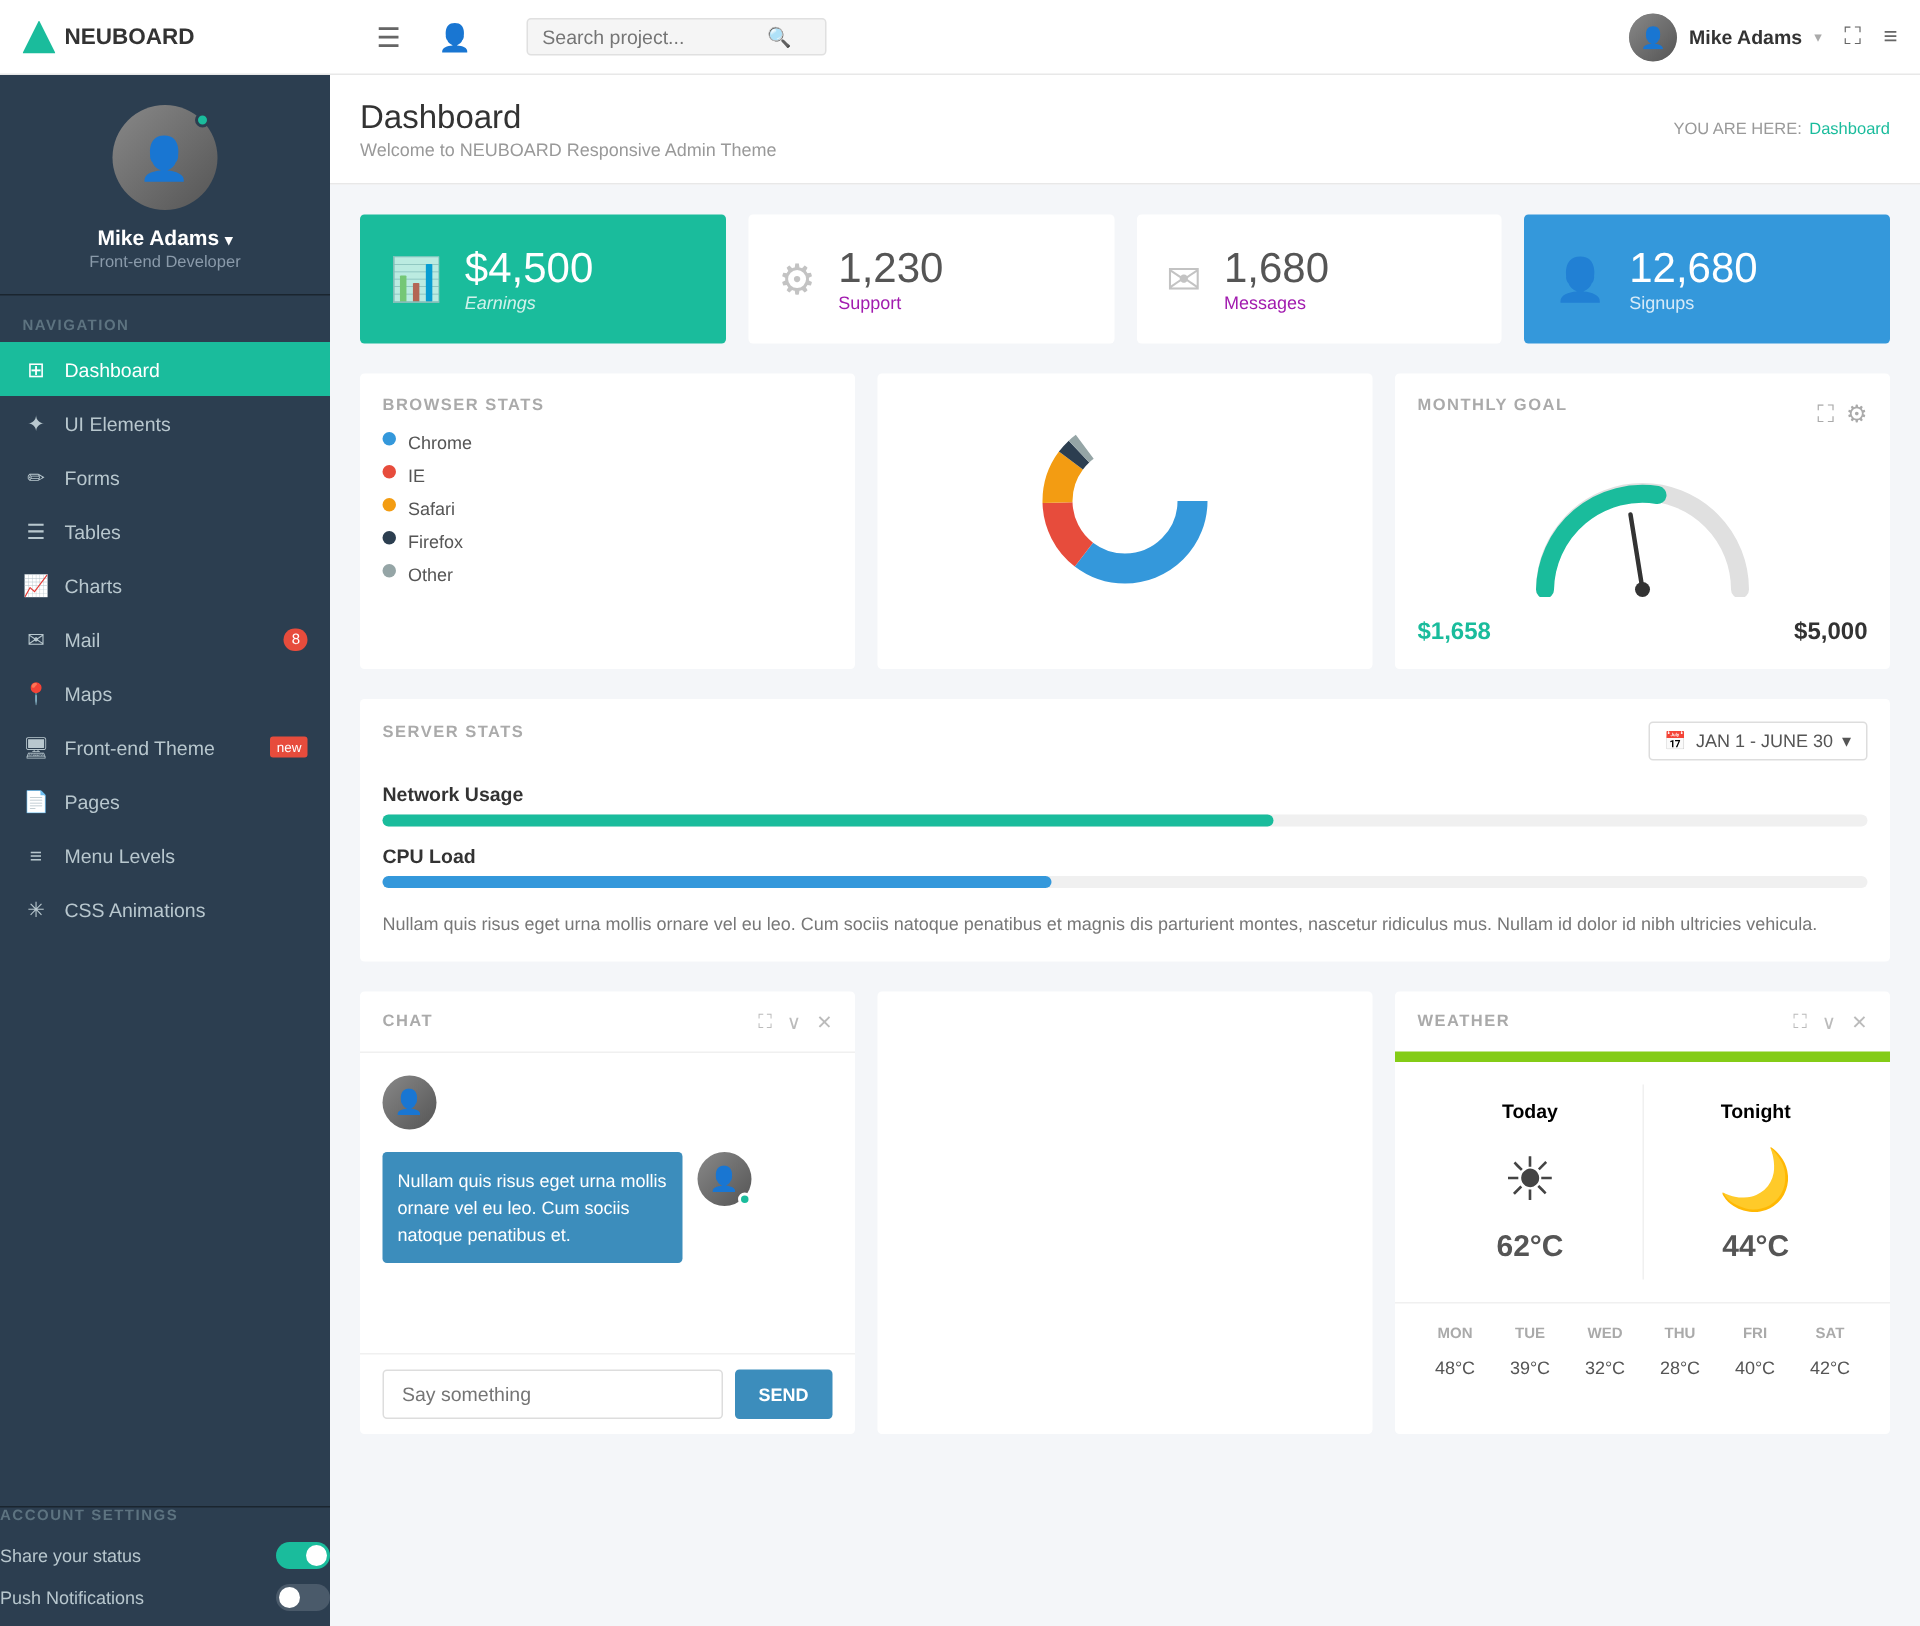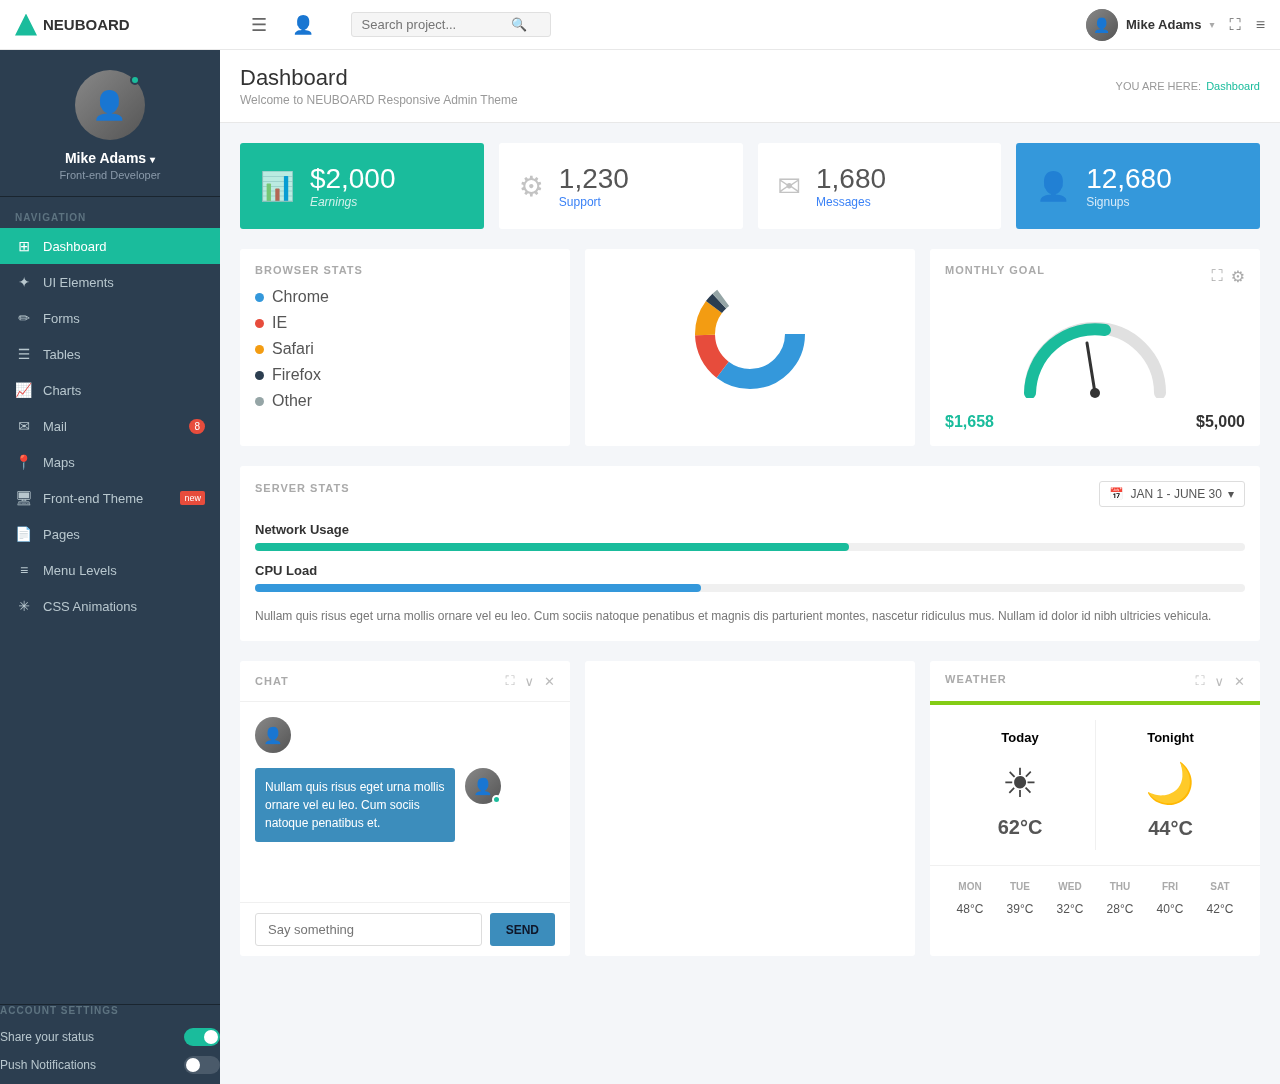--- a/index.html
+++ b/index.html
@@ -67,32 +67,32 @@
 
     
     .stats-row { display: grid; grid-template-columns: 1fr 1fr 1fr 1fr; gap: 15px; margin-bottom: 20px; }
     .stat-card { background: #fff; border-radius: 3px; padding: 20px; display: flex; align-items: center; gap: 15px; }
     .stat-card.teal { background: #1abc9c; color: #fff; }
     .stat-card.blue { background: #3498db; color: #fff; }
     .stat-icon { font-size: 28px; opacity: 0.7; }
     .stat-value { font-size: 28px; font-weight: 300; }
     .stat-card.teal .stat-value { color: #fff; }
     .stat-card.blue .stat-value { color: #fff; }
-    .stat-label { font-size: 12px; color: #3b82f6; }
+    .stat-label { font-size: 12px; color: #a21caf; }
     .stat-card.teal .stat-label { color: rgba(255,255,255,0.8); font-style: italic; }
     .stat-card.blue .stat-label { color: rgba(255,255,255,0.8); }
 
     
     .second-row { display: grid; grid-template-columns: 1fr 1fr 1fr; gap: 15px; margin-bottom: 20px; }
 
     
     .panel { background: #fff; border-radius: 3px; padding: 15px; }
     .panel-title { font-size: 11px; font-weight: 700; color: #aaa; text-transform: uppercase; letter-spacing: 1px; margin-bottom: 12px; }
     .browser-list { list-style: none; }
-    .browser-item { display: flex; align-items: center; gap: 8px; margin-bottom: 8px; font-size: 16px; color: #555; }
+    .browser-item { display: flex; align-items: flex-start; gap: 8px; margin-bottom: 8px; font-size: 12px; color: #555; }
     .browser-dot { width: 9px; height: 9px; border-radius: 50%; flex-shrink: 0; }
 
     
     .monthly-goal-panel { background: #fff; border-radius: 3px; padding: 15px; position: relative; }
     .panel-header { display: flex; align-items: center; justify-content: space-between; margin-bottom: 10px; }
     .gauge-container { display: flex; justify-content: center; align-items: center; padding: 10px 0; }
     .gauge-values { display: flex; justify-content: space-between; margin-top: 5px; align-items: flex-end; }
     .gauge-current { color: #1abc9c; font-size: 16px; font-weight: 700; }
     .gauge-target { color: #333; font-size: 16px; font-weight: 700; }
     .gear-btn { background: none; border: none; cursor: pointer; color: #aaa; font-size: 16px; }
@@ -120,28 +120,28 @@
     .panel-ctrl-btn { background: none; border: none; cursor: pointer; color: #bbb; font-size: 13px; }
     .chat-messages { padding: 15px; min-height: 200px; }
     .chat-msg-incoming { display: flex; gap: 10px; margin-bottom: 15px; }
     .chat-msg-outgoing { display: flex; gap: 10px; margin-bottom: 15px; justify-content: flex-end; flex-direction: row-reverse; }
     .chat-avatar { width: 36px; height: 36px; border-radius: 50%; background: linear-gradient(135deg, #888 0%, #555 100%); flex-shrink: 0; display: flex; align-items: center; justify-content: center; color: white; font-size: 16px; position: relative; }
     .chat-avatar-dot { width: 9px; height: 9px; background: #1abc9c; border-radius: 50%; position: absolute; bottom: 0; right: 0; border: 2px solid #fff; }
     .chat-bubble-in { background: #f5f5f5; border-radius: 3px; padding: 10px; font-size: 12px; color: #555; max-width: 200px; line-height: 1.5; }
     .chat-bubble-out { background: #3c8dbc; border-radius: 3px; padding: 10px; font-size: 12px; color: #fff; max-width: 200px; line-height: 1.5; }
     .chat-input-area { padding: 10px 15px; border-top: 1px solid #f0f0f0; display: flex; gap: 8px; }
     .chat-input { flex: 1; border: 1px solid #ddd; border-radius: 3px; padding: 8px 12px; font-size: 13px; outline: none; color: #999; }
-    .send-btn { background: #3c8dbc; color: #0f172a; border: none; border-radius: 3px; padding: 8px 16px; font-size: 12px; font-weight: 700; cursor: pointer; }
+    .send-btn { background: #3c8dbc; color: #ffffff; border: none; border-radius: 3px; padding: 8px 16px; font-size: 12px; font-weight: 700; cursor: pointer; }
 
     
     .empty-panel { background: #fff; border-radius: 3px; }
 
     
     .weather-panel { background: #fff; border-radius: 3px; }
-    .weather-header { display: flex; align-items: flex-start; justify-content: space-between; padding: 12px 15px; border-bottom: 4px solid #84cc16; }
+    .weather-header { display: flex; align-items: center; justify-content: space-between; padding: 12px 15px; border-bottom: 7px solid #84cc16; }
     .weather-title { font-size: 11px; font-weight: 700; color: #aaa; text-transform: uppercase; letter-spacing: 1px; }
     .weather-main { display: grid; grid-template-columns: 1fr 1fr; text-align: center; padding: 15px; border-bottom: 1px solid #f0f0f0; }
     .weather-period { padding: 10px; }
     .weather-period-label { font-size: 13px; font-weight: 600; color: #000000; margin-bottom: 15px; }
     .weather-temp { font-size: 20px; font-weight: 600; color: #555; }
     .weather-icon-sun { font-size: 40px; margin-bottom: 10px; }
     .weather-icon-moon { font-size: 40px; margin-bottom: 10px; }
     .weather-weekly { padding: 10px 15px; }
     .weather-days { display: grid; grid-template-columns: repeat(6, 1fr); text-align: center; }
     .weather-day-label { font-size: 10px; font-weight: 700; color: #aaa; text-transform: uppercase; padding: 5px 0; }
@@ -296,21 +296,21 @@
         <span class="breadcrumb-current">Dashboard</span>
       </div>
     </div>
 
     <div class="dashboard-content">
 
       <div class="stats-row">
         <div class="stat-card teal">
           <div class="stat-icon">📊</div>
           <div>
-            <div class="stat-value">$2,000</div>
+            <div class="stat-value">$4,500</div>
             <div class="stat-label">Earnings</div>
           </div>
         </div>
         <div class="stat-card">
           <div class="stat-icon" style="color:#aaa;">⚙</div>
           <div>
             <div class="stat-value" style="color:#555;">1,230</div>
             <div class="stat-label">Support</div>
           </div>
         </div>

